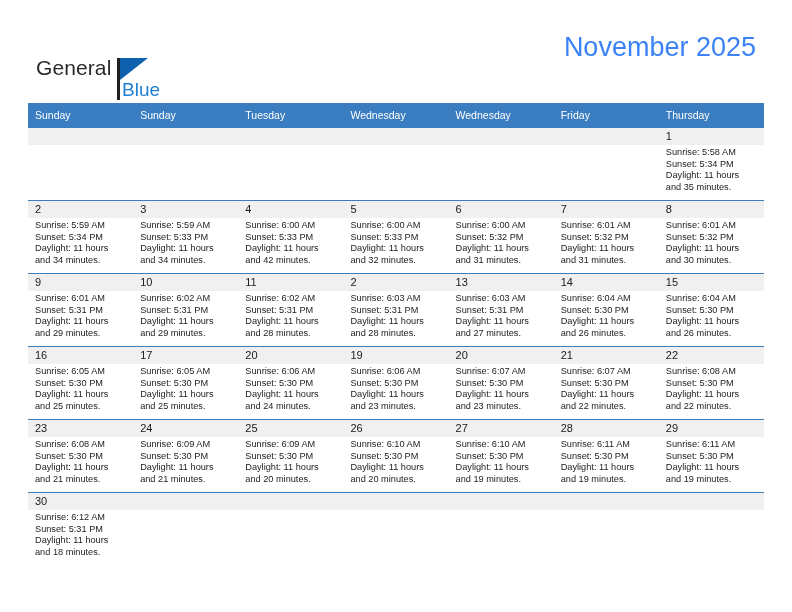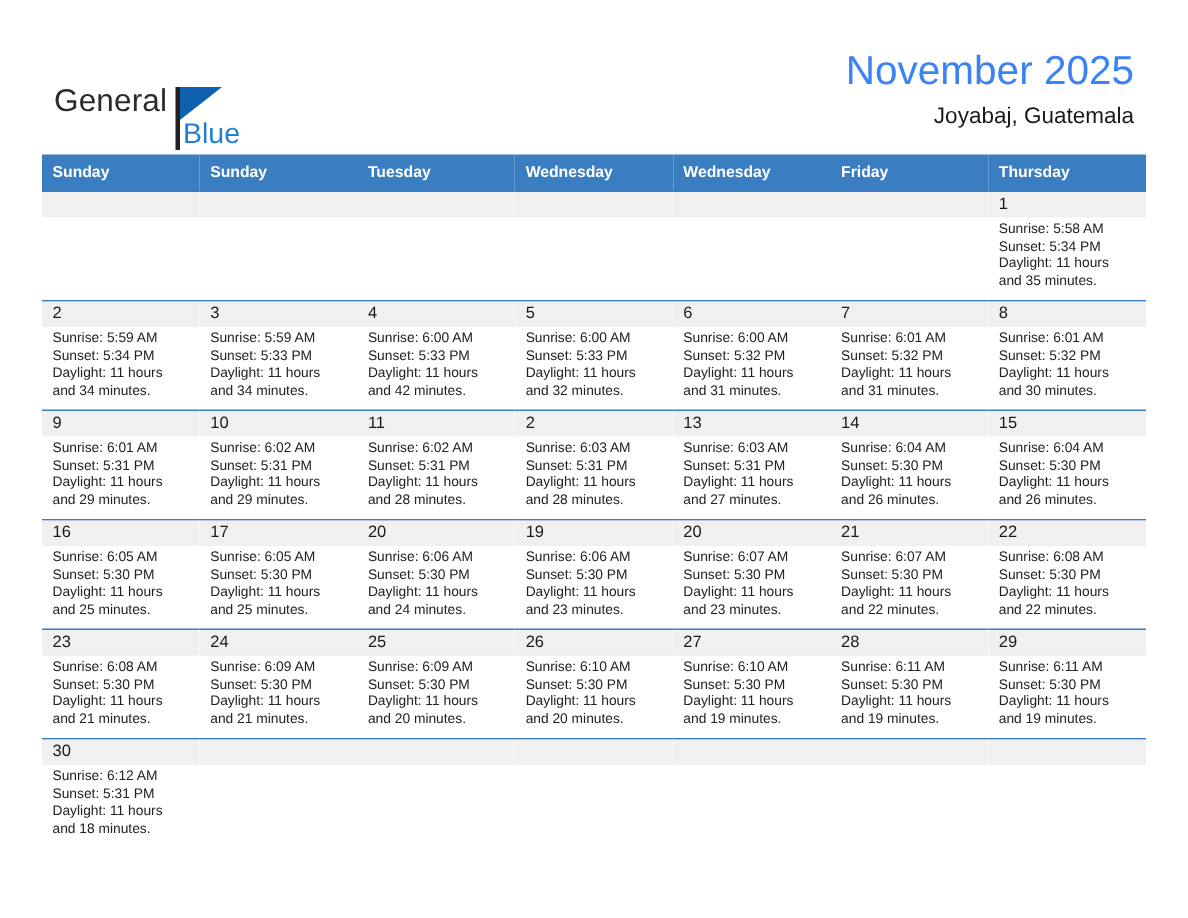--- a/index.html
+++ b/index.html
@@ -96,21 +96,21 @@
     left: 28px;
     top: 103px;
     width: 736px;
     border-collapse: collapse;
     table-layout: fixed;
   }
   .calendar th {
     background: #3a7dc0;
     color: #ffffff;
     font-size: 10.5px;
-    font-weight: bold;
+    font-weight: normal;
     text-align: left;
     padding: 6px 0 6px 7px;
     height: 12px;
     border: none;
   }
   .calendar td {
     vertical-align: top;
     padding: 0;
     border: none;
     border-top: 1.6px solid #3a7dc0;
@@ -156,21 +156,20 @@
 
     <div class="logo">
       <span class="logo-general">General</span>
       <span class="logo-pole"></span>
       <span class="logo-flag"></span>
       <span class="logo-blue">Blue</span>
     </div>
 
     <div class="title-block">
       <div class="title-month">November 2025</div>
-      <div class="title-location">Joyabaj, Guatemala</div>
     </div>
 
   </div>
 
   <table class="calendar">
     <thead>
       <tr id="weekday-row">
           <th>Sunday</th>
           <th>Sunday</th>
           <th>Tuesday</th>

